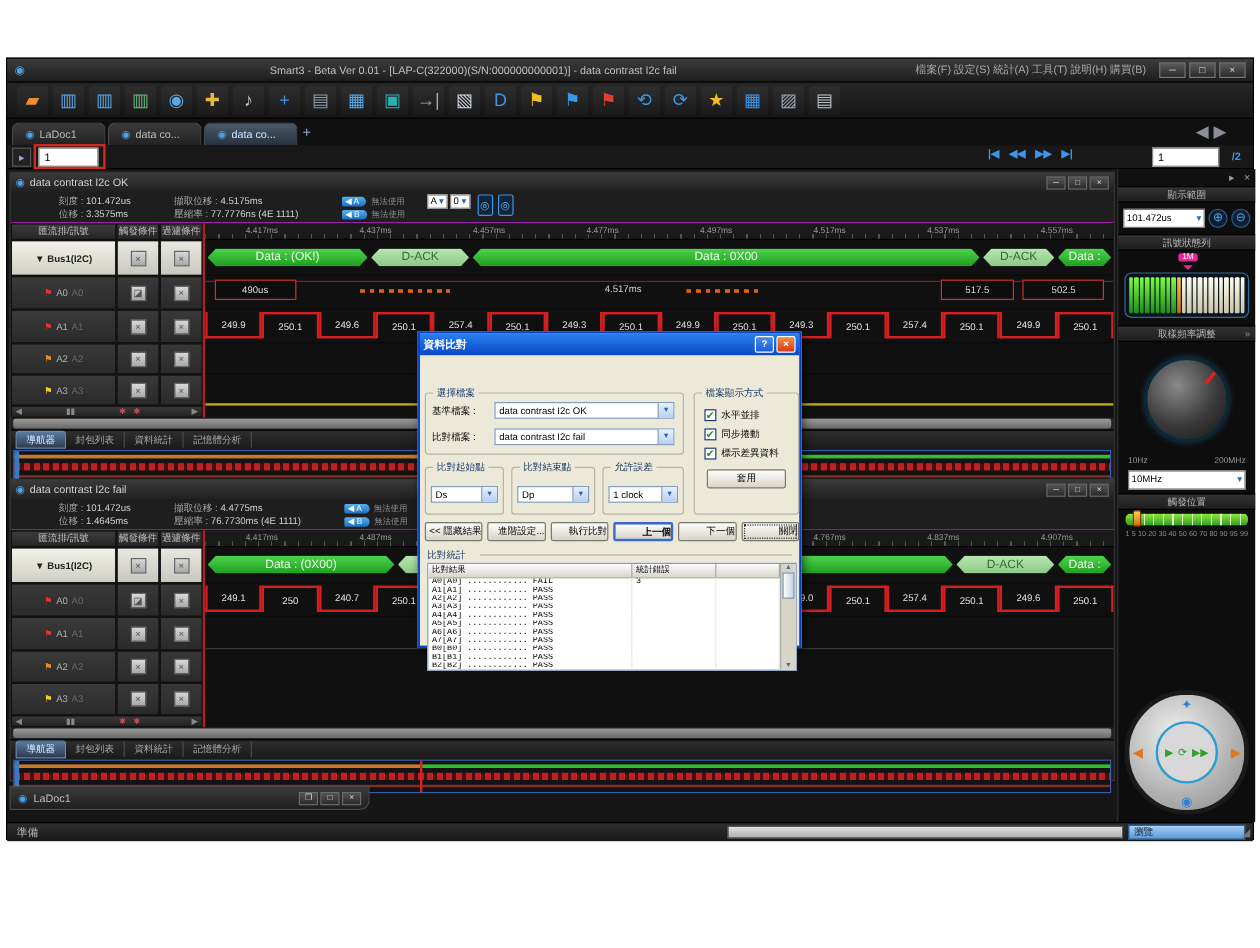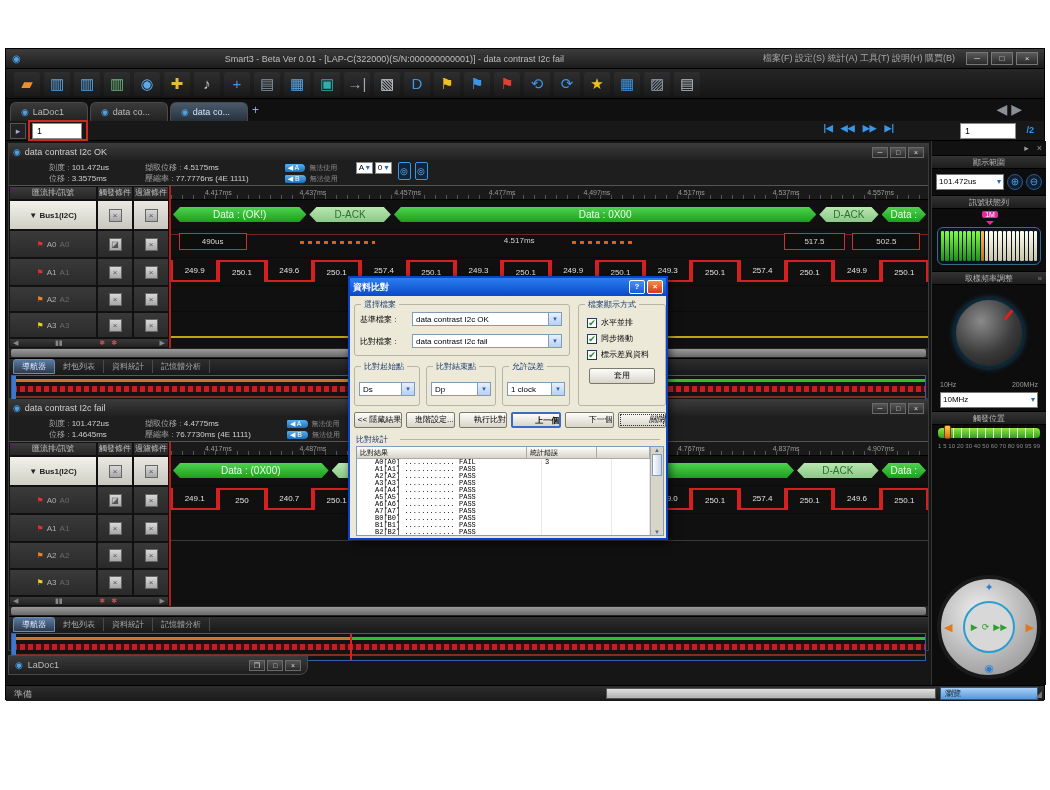--- a/index.html
+++ b/index.html
@@ -148,41 +148,41 @@
   .wg-right { right:3px; top:50%; transform:translateY(-50%); color:#e07820; }
   .wheel .inner span { font-size:9px; color:#2fa02f; margin:1px 2px; }
 
   
   .dialog { position:absolute; left:348px; top:276px; width:320px; height:264px; background:#ece9d8; border:2px solid #0a42c8; z-index:50; font-size:9px; color:#000; box-shadow:2px 3px 8px rgba(0,0,0,.6); }
   .dtitle { height:18px; background:linear-gradient(#2a7ff0,#0a48c8); display:flex; align-items:center; padding:0 3px; color:#fff; font-weight:bold; font-size:9px; }
   .dtitle .sp { flex:1; }
   .dxbtn { width:16px; height:14px; margin-left:2px; border:1px solid #fff; border-radius:2px; text-align:center; line-height:12px; font-size:8px; color:#fff; }
   .dxbtn.help { background:linear-gradient(#4a90f0,#1a5ad8); }
   .dxbtn.close { background:linear-gradient(#f09048,#d83818); }
-  .dbody { position:relative; height:246px; }
+  .dbody { position:relative; height:246px;margin-top:23px; }
   .group { position:absolute; border:1px solid #b8b4a2; border-radius:3px; }
   .glabel { position:absolute; top:-6px; left:6px; background:#ece9d8; padding:0 3px; font-size:8px; color:#1a3a6a; }
   .frow { position:absolute; display:flex; align-items:center; font-size:8px; }
   .xcombo { background:#fff; border:1px solid #7f9db9; height:14px; display:flex; align-items:center; font-size:8px; padding-left:3px; }
   .xcombo .ar { margin-left:auto; width:13px; height:12px; background:linear-gradient(#e8f0fc,#b8d0f0); border-left:1px solid #7f9db9; color:#2a5ac8; text-align:center; line-height:11px; font-size:7px; }
   .cbrow { display:flex; align-items:center; margin:5px 0 0 8px; font-size:8px; }
   .cb { width:10px; height:10px; background:#fff; border:1px solid #1a3a6a; color:#2a8a2a; font-size:9px; line-height:9px; text-align:center; margin-right:4px; }
   .xbtn { background:linear-gradient(#fdfdfb,#d8d4c8); border:1px solid #7a7a6a; border-radius:2px; text-align:center; font-size:8px; height:16px; line-height:14px; }
   .xbtn.def { border:2px solid #3a6ac8; font-weight:bold; }
-  .xbtn.focus { outline:1px dotted #333; outline-offset:-3px;font-style:italic; }
+  .xbtn.focus { outline:1px dotted #333; outline-offset:-3px; }
   .btnrow { position:absolute; left:4px; top:116px; width:312px; display:flex; gap:4px; }
   .btnrow .xbtn { flex:1;text-align:right; }
   .statslbl { position:absolute; left:6px; top:138px; font-size:8px; color:#1a3a6a; }
   .statsline { position:absolute; left:50px; top:143px; right:6px; border-top:1px solid #b8b4a2; }
   .dlist { position:absolute; left:6px; top:150px; width:308px; height:90px; background:#fff; border:1px solid #7f9db9; display:flex; }
   .dlmain { flex:1; overflow:hidden; }
   .dlhead { display:flex; height:12px; background:linear-gradient(#fdfdfb,#d8d4c8); border-bottom:1px solid #aaa; font-size:7px; }
   .dlhead div { border-right:1px solid #aaa; padding-left:3px; line-height:11px; }
   .dlh0 { width:170px; } .dlh1 { width:70px; } .dlh2 { flex:1; }
-  .dlrow { display:flex; height:7px; font-size:7px; font-family:"Liberation Mono", monospace;padding-left:15px; }
+  .dlrow { display:flex; height:7px; font-size:7px; font-family:"Liberation Mono", monospace; }
   .dlrow div { border-right:1px solid #e8e8e8; padding-left:3px; line-height:7px; white-space:nowrap; overflow:hidden; }
   .dlscroll { width:13px; background:#d8d4c8; border-left:1px solid #aaa; display:flex; flex-direction:column; font-size:6px; color:#4a6a9a; text-align:center; }
   .dlscroll .thumb { flex:0 0 22px; background:linear-gradient(90deg,#fdfdfb,#c8d4e8); border:1px solid #7f9db9; margin:1px; }
   .dlscroll .sp { flex:1; }
 </style>
 </head>
 <body>
 
 <div class="app">
 

